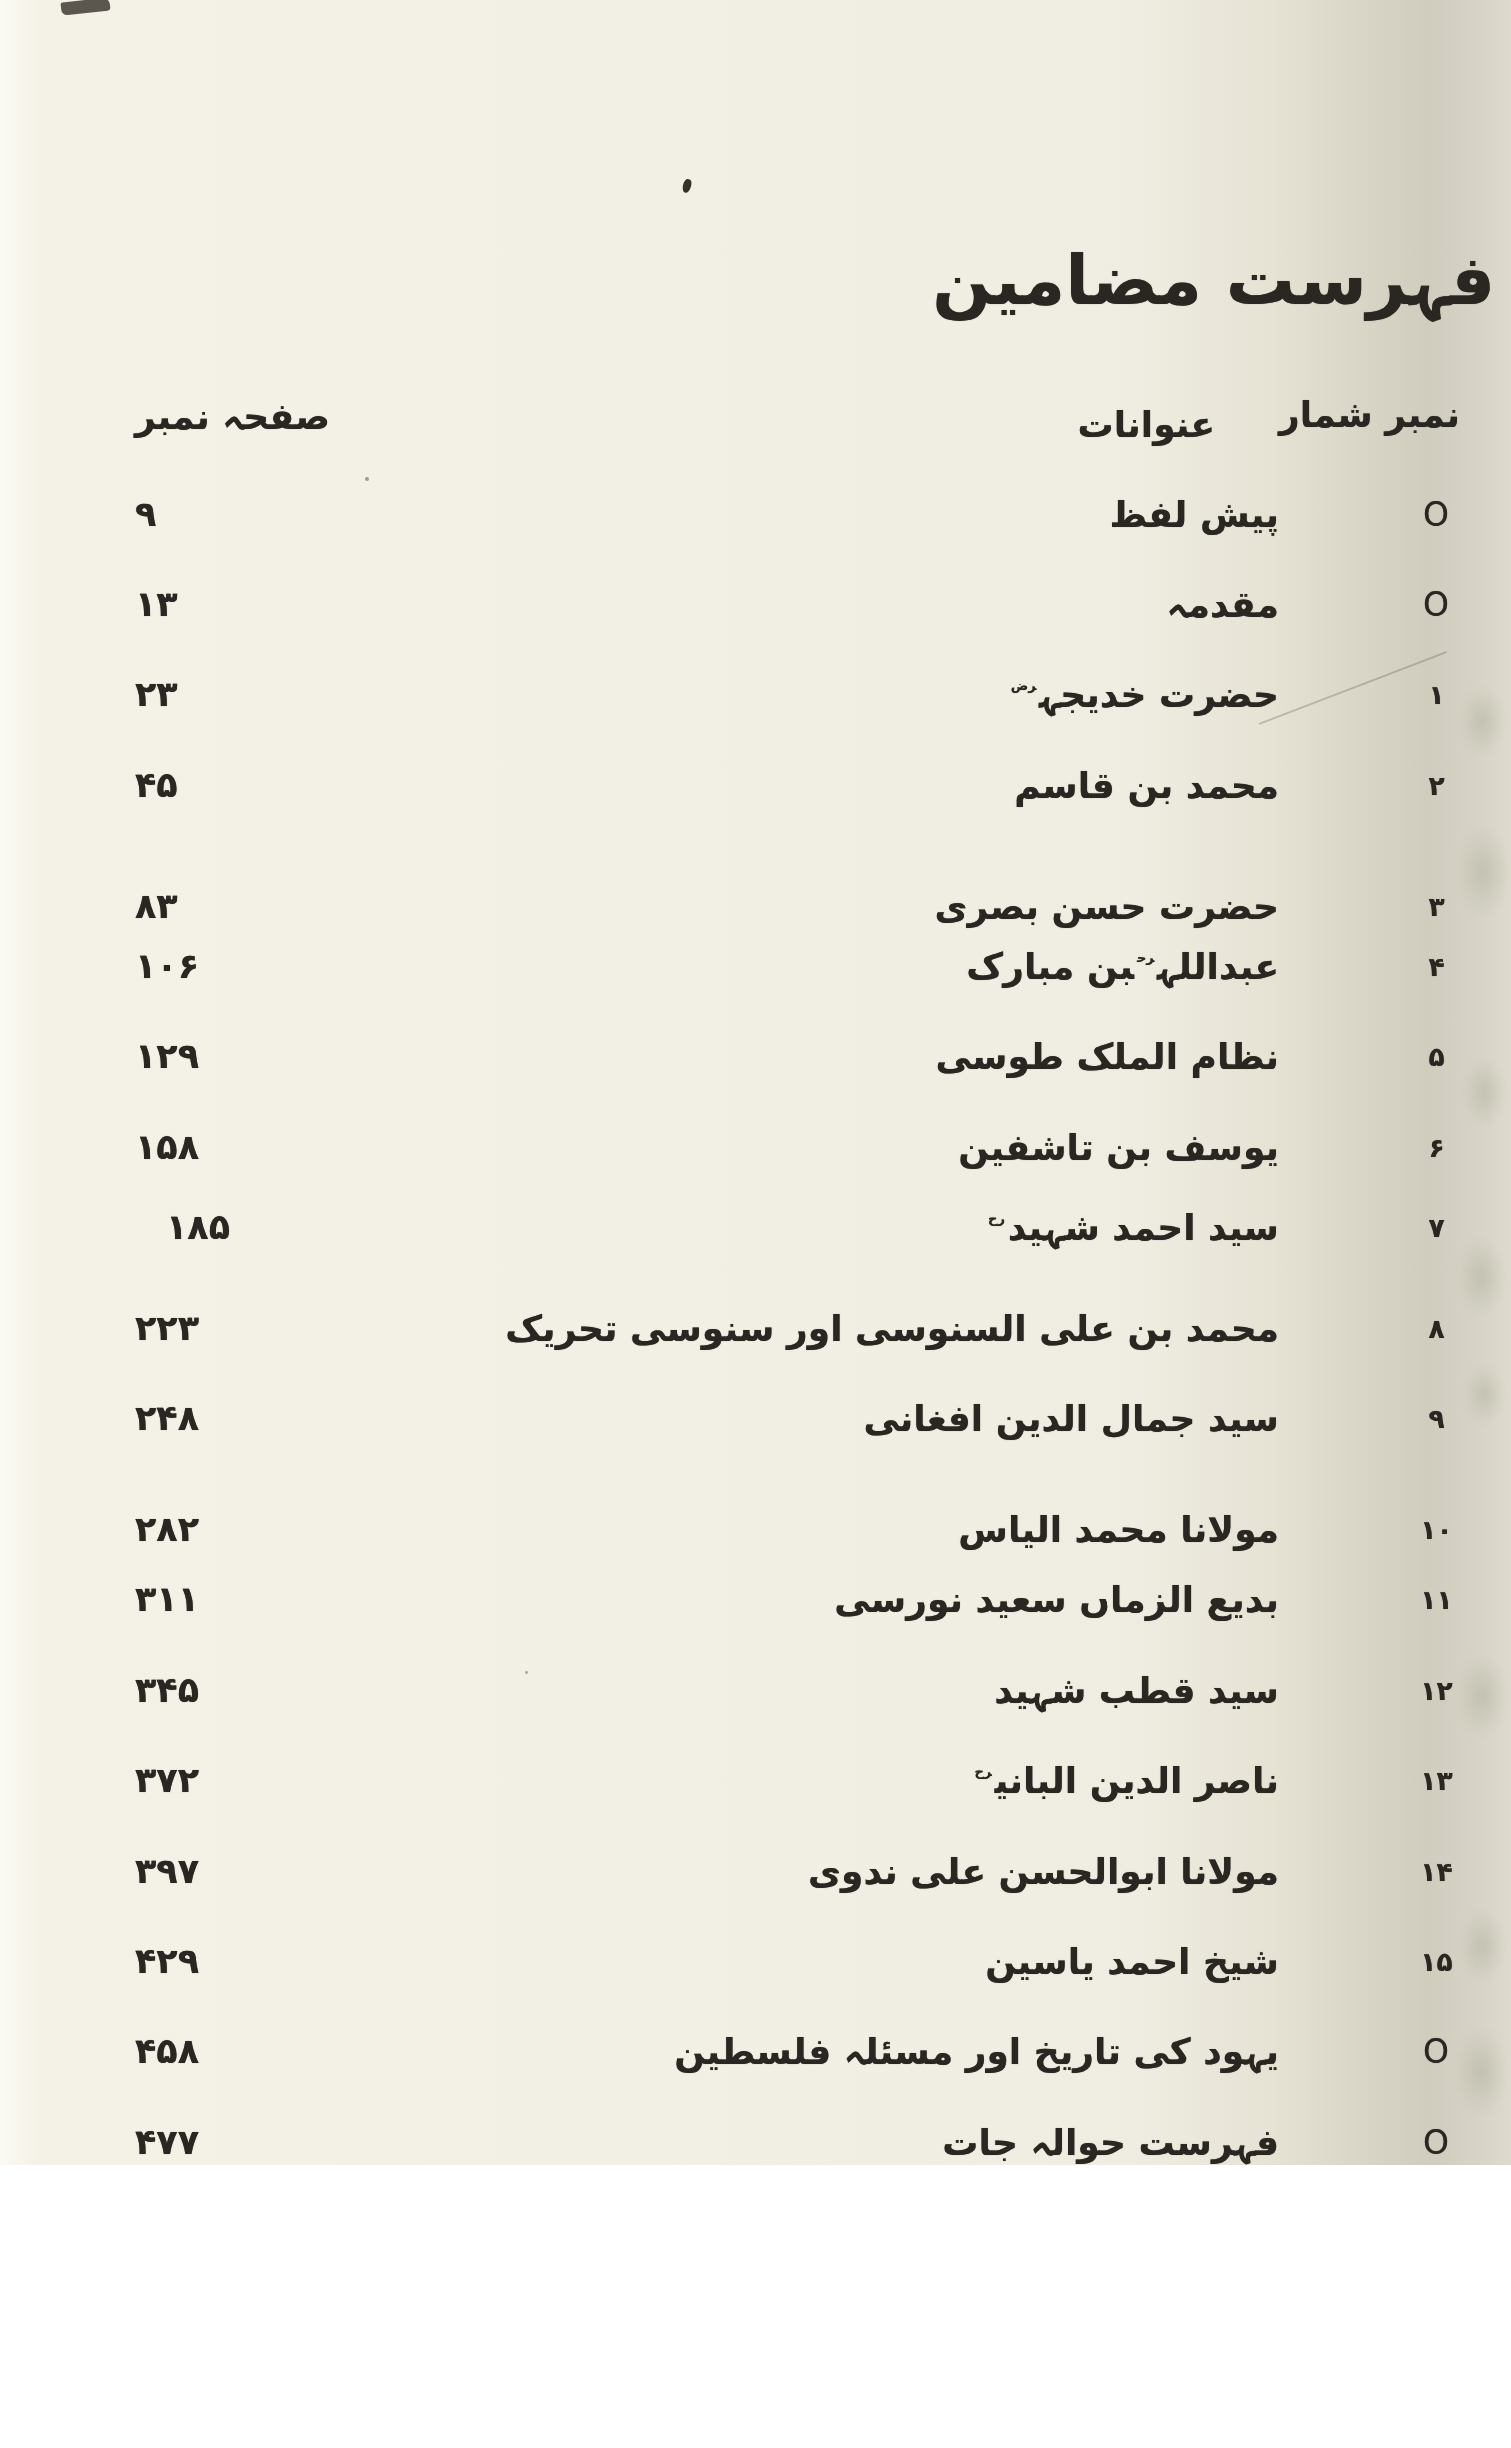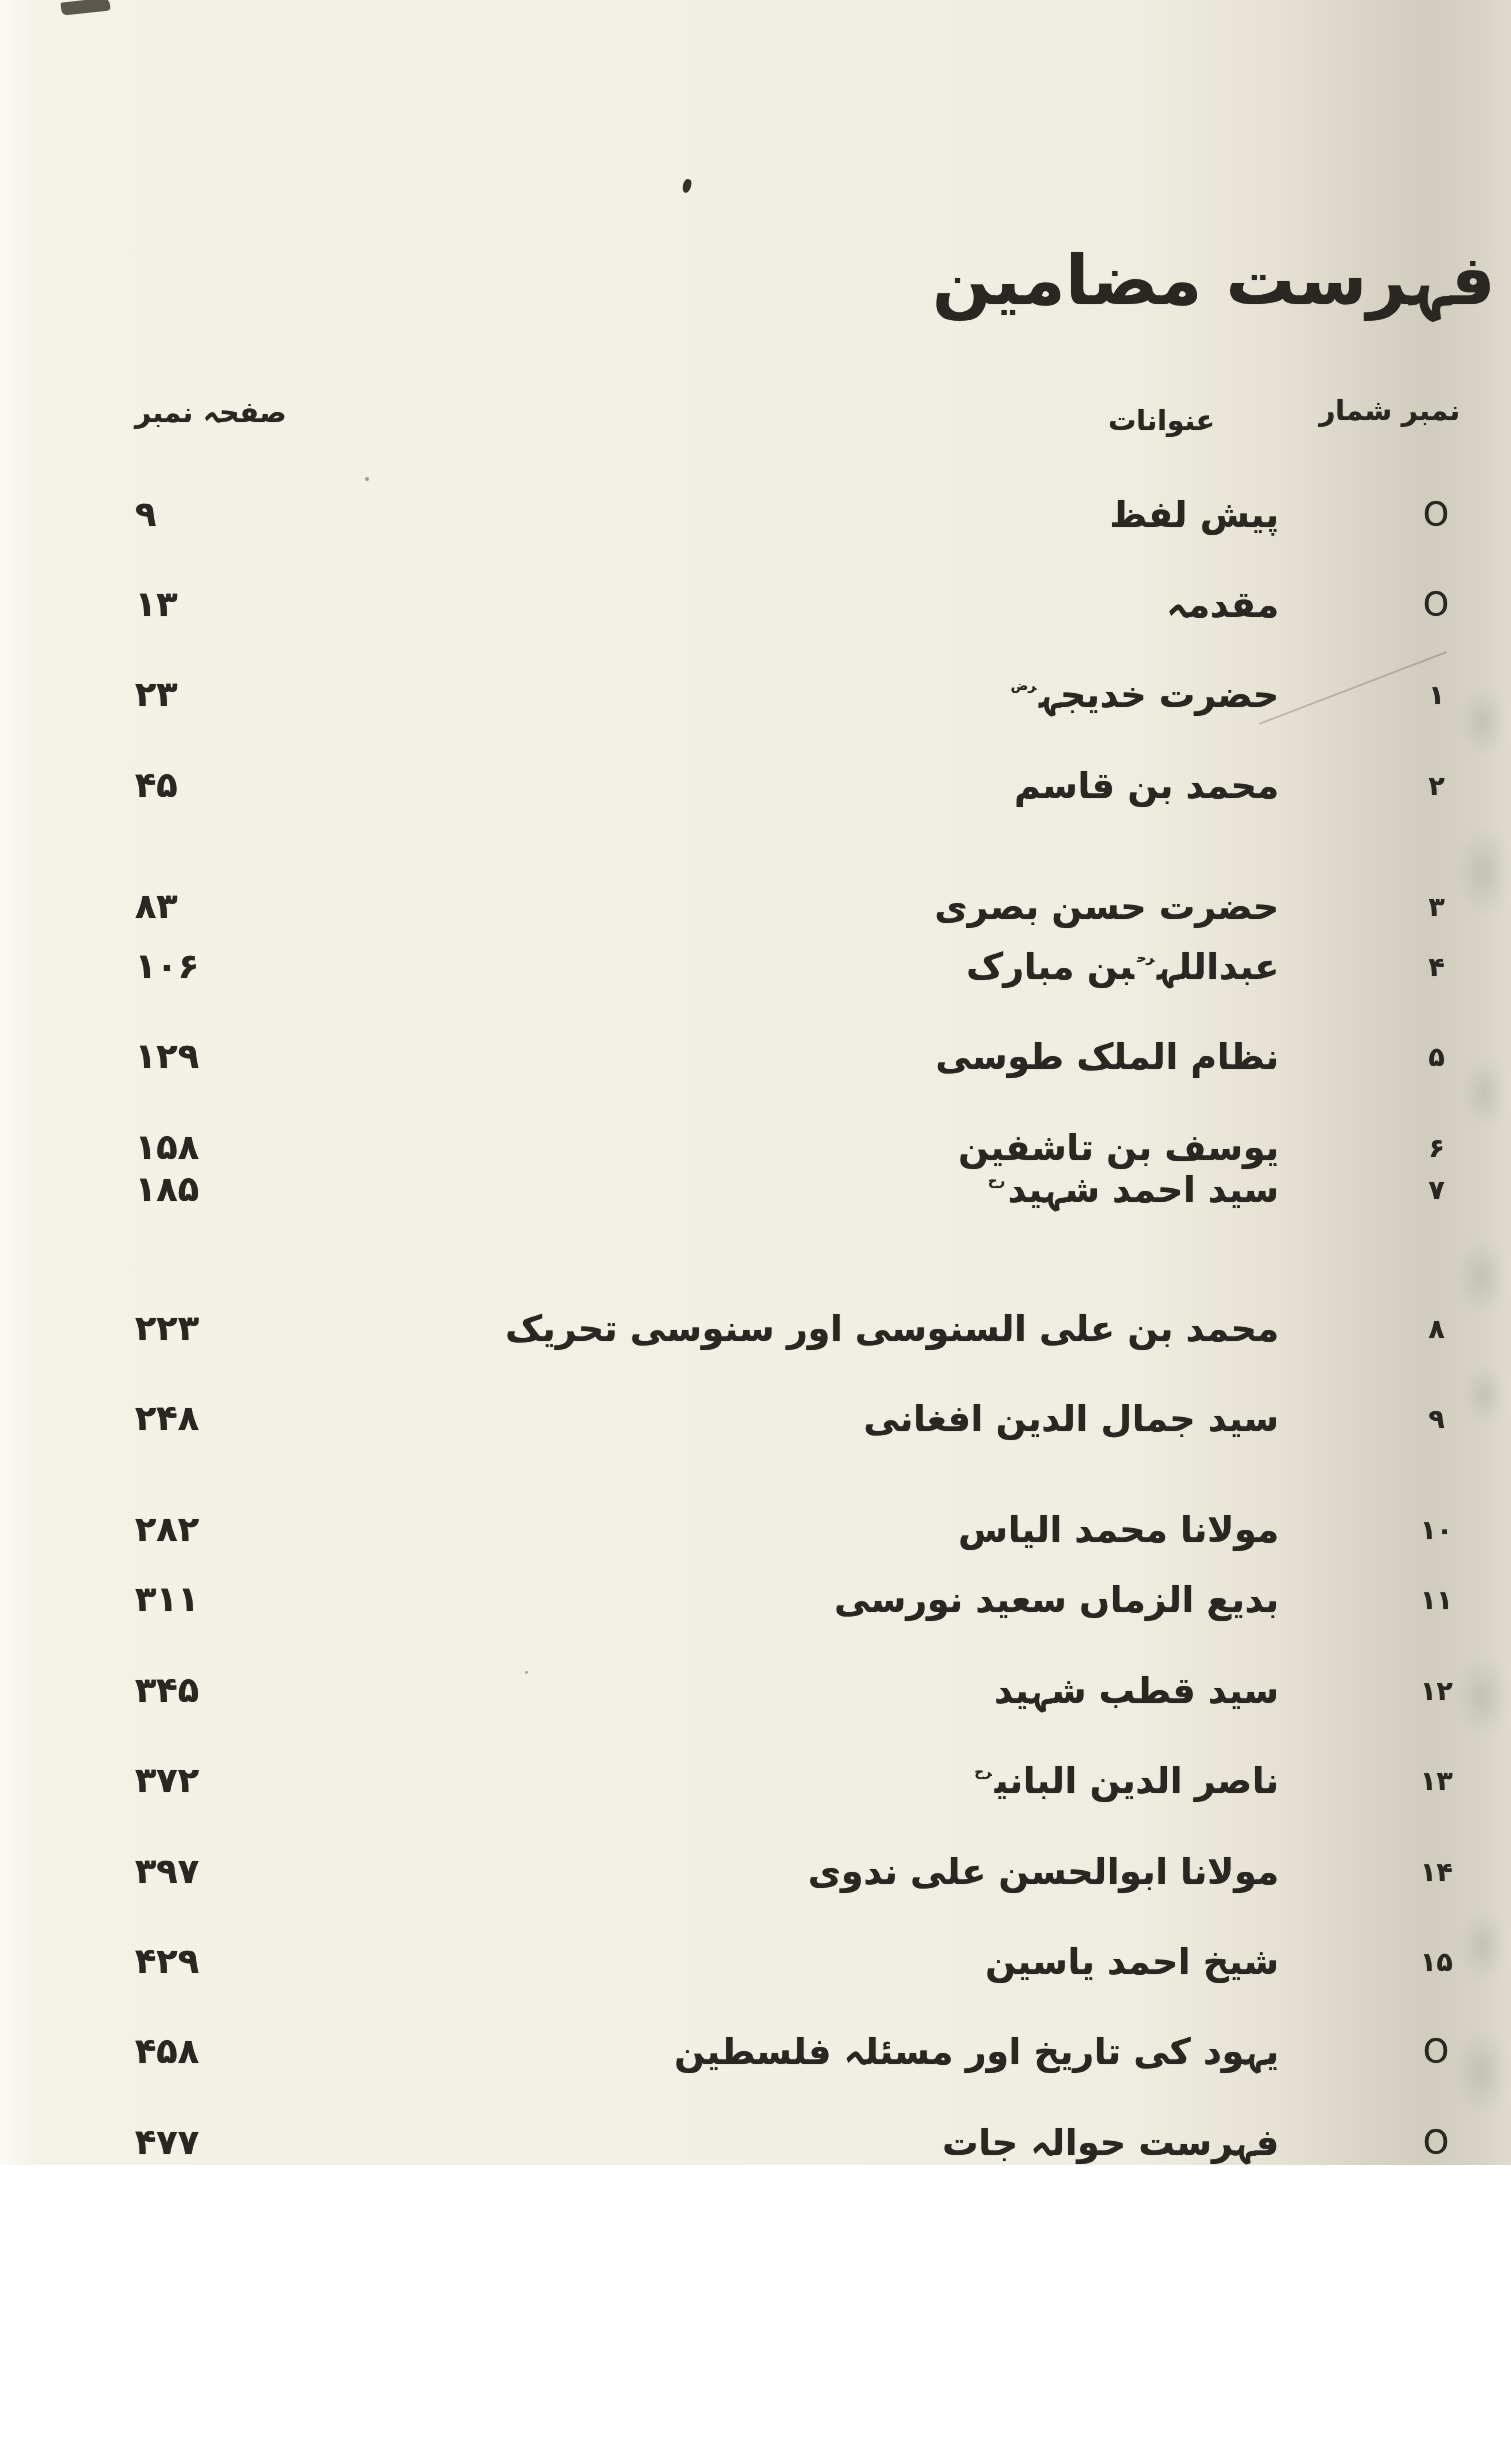--- a/index.html
+++ b/index.html
@@ -17,21 +17,21 @@
   }
   
   .ink{ text-shadow:0 0 0.7px rgba(43,40,33,.75); color:#2a2722; }
 
   .doc-title{
     position:absolute; top:240px; right:15.7px;
     font-size:69px; font-weight:bold; direction:rtl; white-space:nowrap;
     margin:0;
   }
   .col-head{
-    position:absolute; font-size:28px; font-weight:bold;
+    position:absolute; font-size:36px; font-weight:bold;
     direction:rtl; white-space:nowrap;
   }
   .head-serial{ top:394px; right:51px; }
   .head-titles{ top:404px; right:296px; }
   .head-page{ top:396px; left:135px; }
 
   .row{ position:absolute; left:0; right:0; height:90px; }
   .row > span{ position:absolute; top:50%; transform:translateY(-50%); }
   .serial{
     right:39px; width:71px; text-align:center;
@@ -147,21 +147,21 @@
       <div class="row" style="top: 1011px;">
         <span class="pageno ink">۱۲۹</span>
         <span class="title ink" dir="rtl"><span>نظام الملک طوسی</span></span>
         <span class="serial ink">۵</span>
       </div>
       <div class="row" style="top: 1102px;">
         <span class="pageno ink">۱۵۸</span>
         <span class="title ink" dir="rtl"><span>یوسف بن تاشفین</span></span>
         <span class="serial ink">۶</span>
       </div>
-      <div class="row" style="top: 1144px;">
+      <div class="row" style="top: 1182px; margin-left: 31px;">
         <span class="pageno ink">۱۸۵</span>
         <span class="title ink" dir="rtl"><span>سید احمد شہید</span>‏<span class="mark">رح</span></span>
         <span class="serial ink">۷</span>
       </div>
       <div class="row" style="top: 1283px;">
         <span class="pageno ink">۲۲۳</span>
         <span class="title ink" dir="rtl"><span>محمد بن علی السنوسی اور سنوسی تحریک</span></span>
         <span class="serial ink">۸</span>
       </div>
       <div class="row" style="top: 1373px;">

